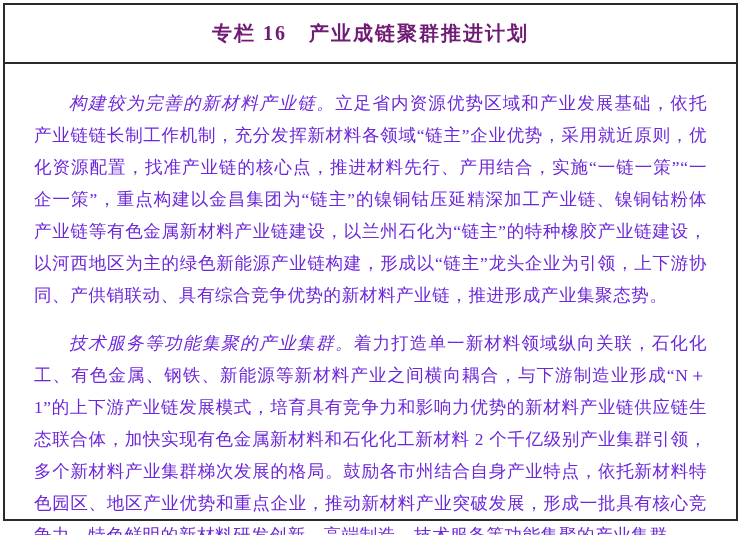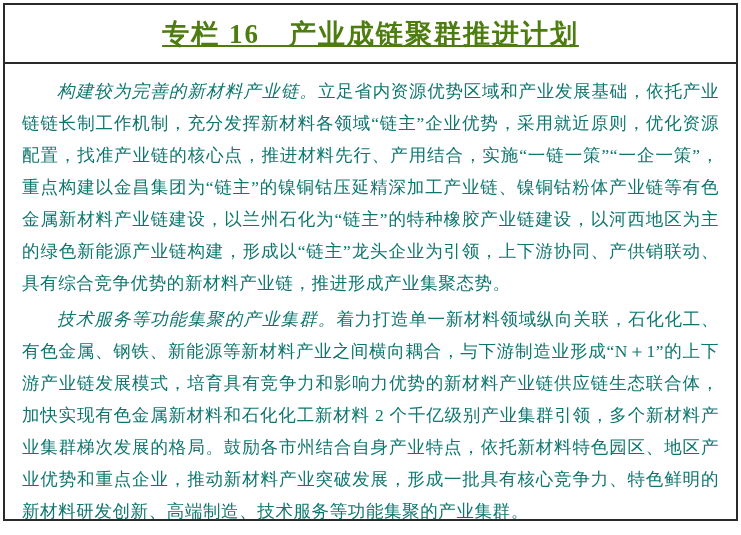--- a/index.html
+++ b/index.html
@@ -26,39 +26,38 @@
   }
   .title-row {
     box-sizing: border-box;
     height: 59px;
     border-bottom: 2px solid #2a2a2a;
     display: flex;
     align-items: center;
     justify-content: center;
   }
   .column-title {
-    font-size: 27px;
+    font-size: 20px;
     font-weight: bold;
     letter-spacing: 2px;
-    color: #4d7c0f;
+    color: #701a75;
     white-space: pre;
-    text-decoration: underline;
   }
   .body-cell {
     box-sizing: border-box;
     padding: 7px 13px 0 13px;
   }
   .para {
-    margin: 4px;
+    margin: 16px;
     text-indent: 2em;
     font-size: 17.5px;
     line-height: 32px;
     text-align: justify;
     letter-spacing: 0.6px;
-    color: #0f766e;
+    color: #6d28d9;
   }
   .para-lead {
     font-style: italic;
     letter-spacing: 1px;
   }
   .para-body {
     font-style: normal;
   }
 </style>
 </head>

